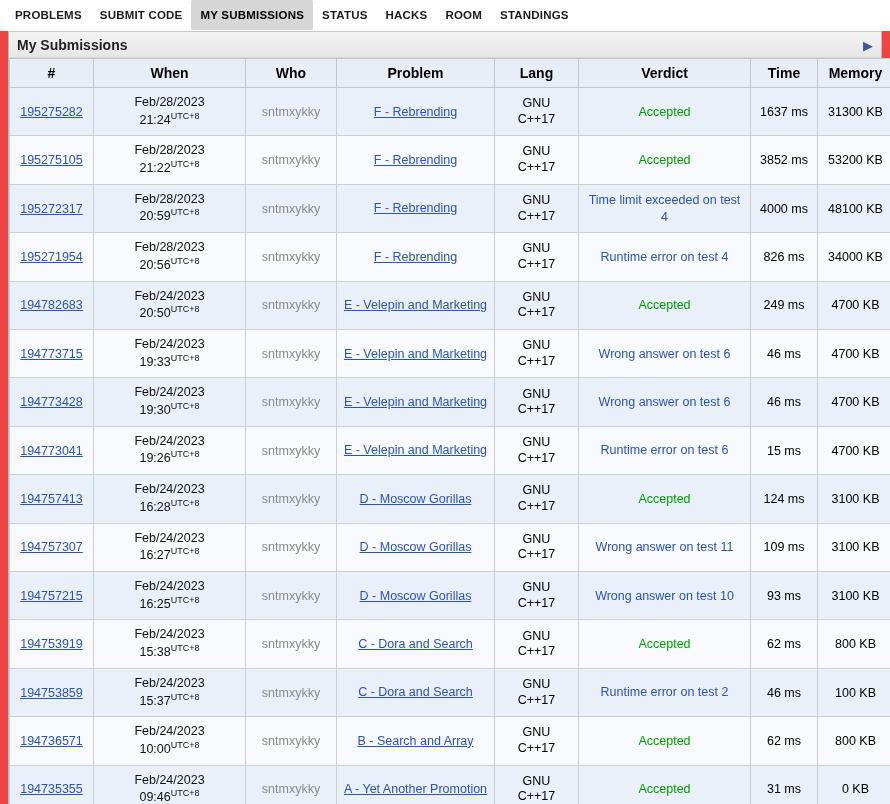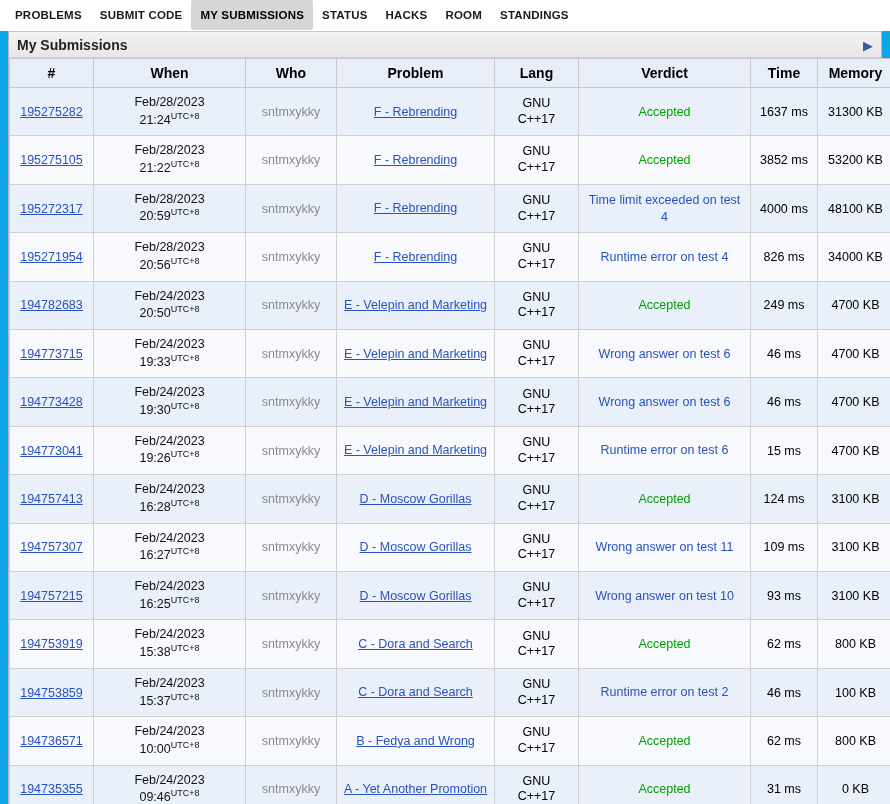--- a/index.html
+++ b/index.html
@@ -9,21 +9,21 @@
     background: #ffffff;
     font-family: "Liberation Sans", sans-serif;
     font-size: 13px;
     color: #000;
   }
   #page {
     width: 890px;
     height: 804px;
     position: relative;
     overflow: hidden;
-    background: #0ea5e9;
+    background: #ef4444;
   }
   
   .navbar {
     height: 31px;
     display: flex;
     align-items: stretch;
     padding: 0 0 0 6px;
     border-bottom: 1px solid #ffffff;
     background: #ffffff;
   }
@@ -309,21 +309,21 @@
             <td class="problem"><a href="#">C - Dora and Search</a></td>
             <td class="lang"><span>GNU</span><br><span>C++17</span></td>
             <td class="verdict"><span class="v-other">Runtime error on test 2</span></td>
             <td class="time">46 ms</td>
             <td class="memory">100 KB</td>
           </tr>
           <tr class="alt">
             <td class="id"><a href="#">194736571</a></td>
             <td class="when"><span>Feb/24/2023</span><br><span>10:00</span><span class="utc">UTC+8</span></td>
             <td class="who">sntmxykky</td>
-            <td class="problem"><a href="#">B - Fedya and Wrong</a></td>
+            <td class="problem"><a href="#">B - Search and Array</a></td>
             <td class="lang"><span>GNU</span><br><span>C++17</span></td>
             <td class="verdict"><span class="v-accepted">Accepted</span></td>
             <td class="time">62 ms</td>
             <td class="memory">800 KB</td>
           </tr>
           <tr>
             <td class="id"><a href="#">194735355</a></td>
             <td class="when"><span>Feb/24/2023</span><br><span>09:46</span><span class="utc">UTC+8</span></td>
             <td class="who">sntmxykky</td>
             <td class="problem"><a href="#">A - Yet Another Promotion</a></td>

